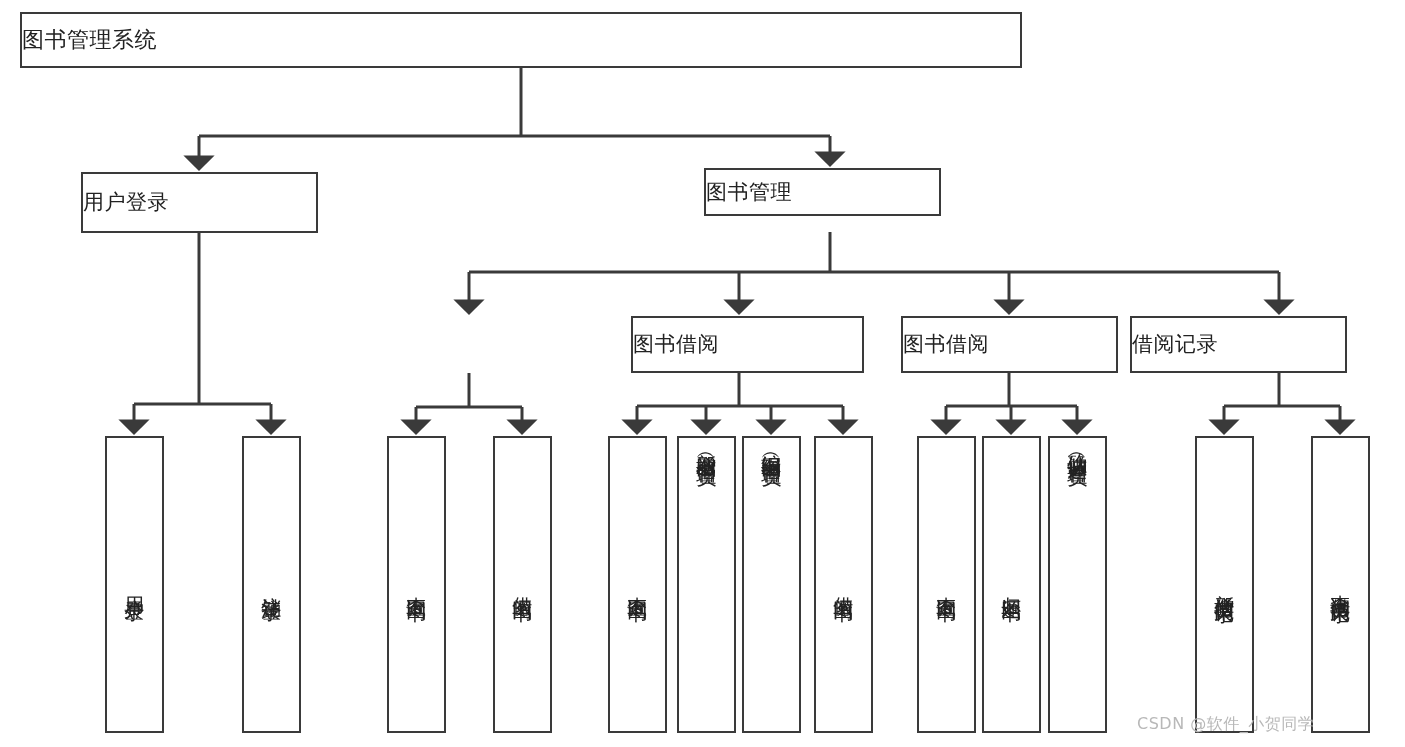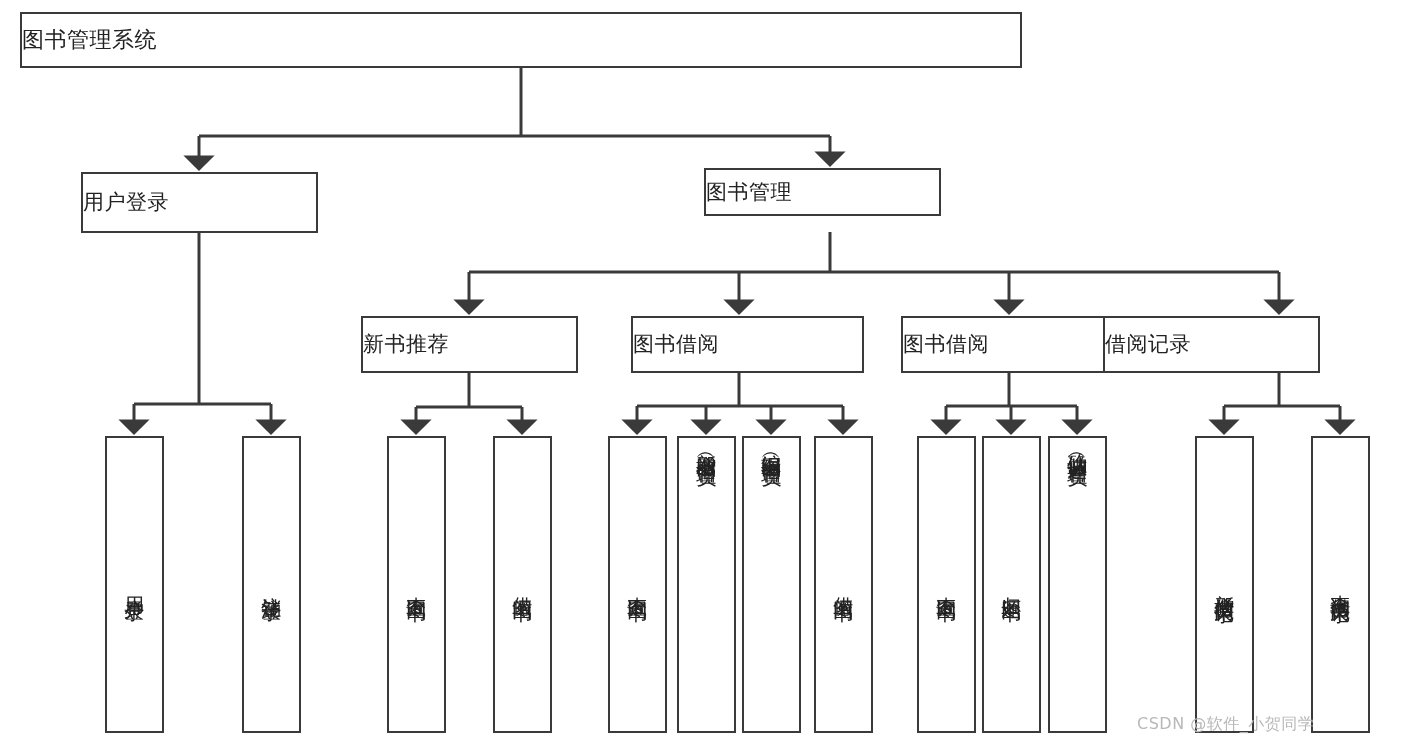--- a/index.html
+++ b/index.html
@@ -135,30 +135,27 @@
     <span class="lbl">图书管理系统</span>
   </div>
 
   <div class="node h-node" style="left:81px; top:172px; width:237px; height:61px;">
     <span class="lbl">用户登录</span>
   </div>
   <div class="node h-node" style="left:704px; top:168px; width:237px; height:48px;">
     <span class="lbl">图书管理</span>
   </div>
 
-  <div class="node h-node" style="left:361px; top:316px; width:217px; height:57px;">
-    <span class="lbl">新书推荐</span>
-  </div>
   <div class="node h-node" style="left:631px; top:316px; width:233px; height:57px;">
     <span class="lbl">图书借阅</span>
   </div>
   <div class="node h-node" style="left:901px; top:316px; width:217px; height:57px;">
     <span class="lbl">图书借阅</span>
   </div>
-  <div class="node h-node" style="left:1103px; top:316px; width:217px; height:57px;">
+  <div class="node h-node" style="left:1130px; top:316px; width:217px; height:57px;">
     <span class="lbl">借阅记录</span>
   </div>
 
   <div class="node v-node center-text" style="left:105px; top:436px; width:59px; height:297px;">
     <span class="lbl">用户登录</span>
   </div>
   <div class="node v-node center-text" style="left:242px; top:436px; width:59px; height:297px;">
     <span class="lbl">注销登录</span>
   </div>
 

